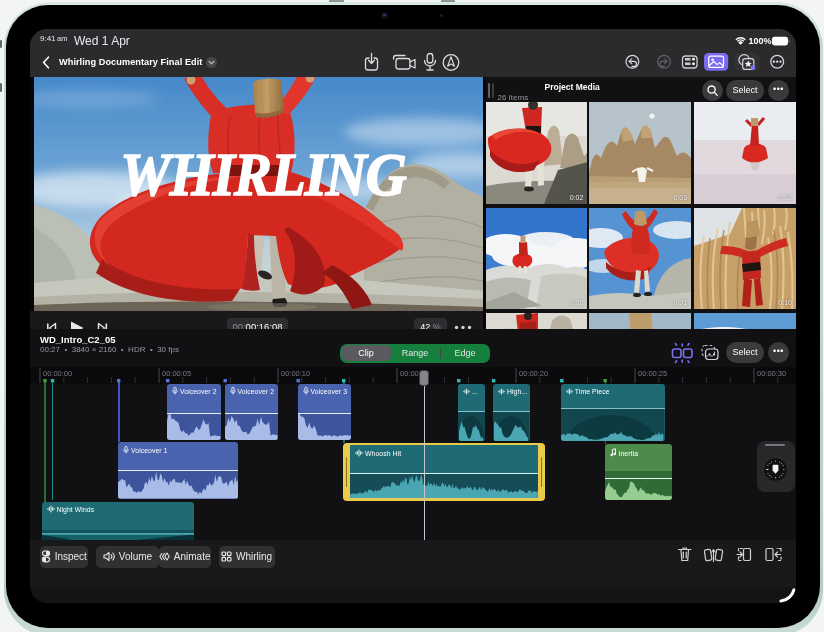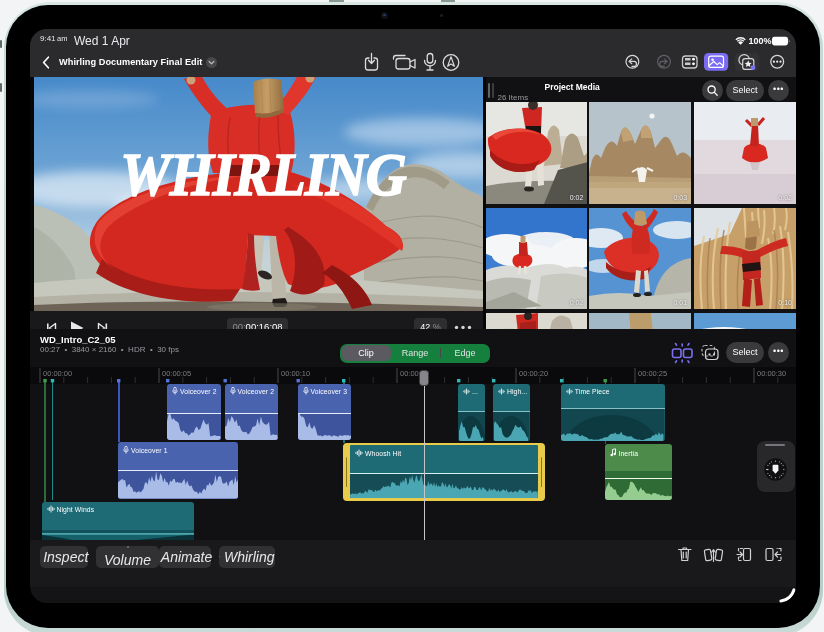--- a/index.html
+++ b/index.html
@@ -19,22 +19,22 @@
   svg { display:block; }
   .pill { position:absolute; background:#3a3a3c; border-radius:11px; color:#fff;
     font-size:9px; text-align:center; }
   .thumb { position:absolute; overflow:hidden; background:#333; }
   .dur { position:absolute; right:4px; bottom:3px; font-size:7px; color:#f0f0f3;
     text-shadow:0 0 2px rgba(0,0,0,.6); }
   .clip { position:absolute; border-radius:3px; overflow:hidden; }
   .cliplabel { position:absolute; left:5px; top:3.5px; font-size:6.8px; color:#fff;
     white-space:nowrap; letter-spacing:.1px; }
   .btn { position:absolute; top:216.5px; height:22px; background:#313134;
-    border-radius:5px; color:#e8e8ea; font-size:14px; display:flex;
-    align-items:center; justify-content:center; gap:4px;font-style:italic; }
+    border-radius:5px; color:#e8e8ea; font-size:10px; display:flex;
+    align-items:center; justify-content:center; gap:4px; }
 </style>
 </head>
 <body>
 <div id="ipad">
   <div id="bezel">
     <div id="screen">
       <div id="topbar"></div>
 
       <div class="abs" style="left:10px;top:4.5px;font-size:8px;color:#e9e9ee;">9:41<span style="font-size:7.5px"> am</span></div>
       <div class="abs" style="left:44px;top:4.5px;font-size:12px;color:#e9e9ee;">Wed 1 Apr</div>
@@ -639,21 +639,21 @@
         <div class="btn" style="left:9.5px;width:48.5px;">
           <svg width="10" height="13" viewBox="0 0 10 13">
               <g fill="none" stroke="#e8e8ea" stroke-width="1.2">
                 <rect x="1.5" y="1" width="7" height="4.6" rx="2.3"></rect>
                 <rect x="1.5" y="7.2" width="7" height="4.6" rx="2.3"></rect>
                 <path d="M5 1 h3.5 v4.6 H5 Z M1.5 7.2 H5 v4.6 H1.5 Z" fill="#e8e8ea" stroke="none"></path>
               </g>
             </svg>
           <span>Inspect</span>
           </div>
-        <div class="btn" style="left:66px;width:63px;flex-direction:column;">
+        <div class="btn" style="left:66px;width:63px;">
           <svg width="12" height="11" viewBox="0 0 12 11">
               <path d="M1 4 H3 L6 1.3 V9.7 L3 7 H1 Z" fill="none" stroke="#e8e8ea" stroke-width="1.1" stroke-linejoin="round"></path>
               <path d="M8 3.5 a3 3 0 0 1 0 4 M9.8 2 a5.4 5.4 0 0 1 0 7" stroke="#e8e8ea" stroke-width="1.1" fill="none" stroke-linecap="round"></path>
             </svg>
           <span>Volume</span>
           </div>
         <div class="btn" style="left:128.5px;width:52px;">
           <svg width="13" height="11" viewBox="0 0 13 11">
               <g stroke="#e8e8ea" stroke-width="1.2" fill="none" stroke-linejoin="round">
                 <path d="M3.5 1.5 L1 5.5 L3.5 9.5 M6.5 1.5 L4 5.5 L6.5 9.5"></path>

